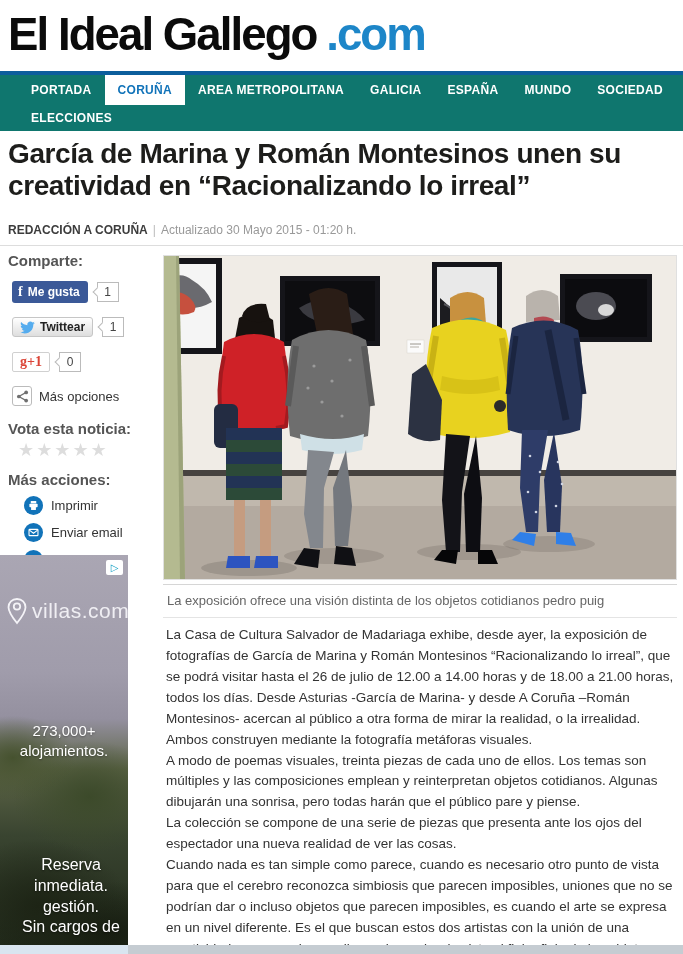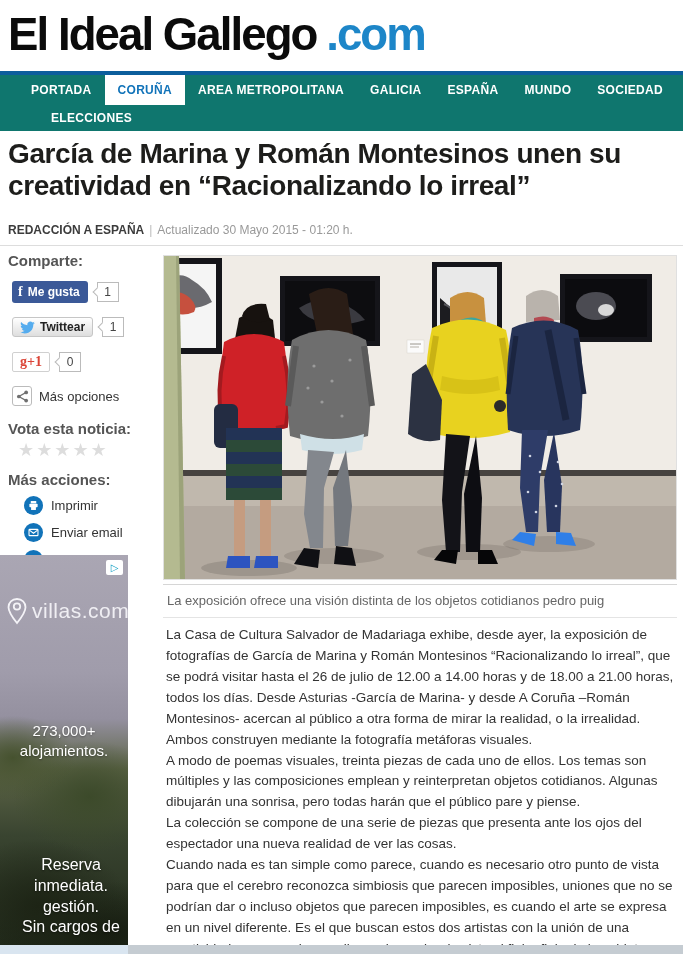--- a/index.html
+++ b/index.html
@@ -17,21 +17,21 @@
   .logo .brand-black { color:#0b0b0b; }
   .logo .brand-blue  { color:#1d86c8; margin-left:10px; }
   
   .nav { position:absolute; left:0; top:71px; width:683px; height:60px;
          background:#0f766e; border-top:4px solid #0c5e9c; overflow:hidden; }
   .nav-row { display:flex; align-items:stretch; height:30px; padding-left:18px; }
   .nav-item { color:#fff; font-size:12px; font-weight:bold; letter-spacing:.3px;
               display:flex; align-items:center; padding:0 13px; cursor:pointer;
               white-space:nowrap; }
   .nav-item.active { background:#fff; color:#1173b9; margin-top:-2px; padding-top:2px; }
-  .nav-row2 { height:26px;margin-left:20px; }
+  .nav-row2 { height:26px; }
   
   .headline { position:absolute; left:8px; top:138px; width:668px;
               font-size:28px; line-height:1.16; font-weight:bold; color:#1d1d1b;
               letter-spacing:-.4px; }
   .byline { position:absolute; left:8px; top:223px; font-size:12px; color:#999; }
   .byline .author { color:#3c3c3c; font-weight:bold; }
   .byline .sep { color:#bbb; margin:0 5px; }
   .rule { position:absolute; left:0; top:245px; width:683px; border-top:1px solid #ddd; }
   
   .sidebar { position:absolute; left:8px; top:252px; width:150px; }
@@ -113,21 +113,21 @@
     <span class="nav-item">SOCIEDAD</span>
 
   </div>
   <div class="nav-row nav-row2">
     <span class="nav-item">ELECCIONES</span>
   </div>
 </div>
 
 <h1 class="headline">García de Marina y Román Montesinos unen su creatividad en “Racionalizando lo irreal”</h1>
 <div class="byline">
-  <span class="author">REDACCIÓN A ESPAÑA</span><span class="sep">|</span><span>Actualizado 30 Mayo 2015 - 01:20 h.</span>
+  <span class="author">REDACCIÓN A CORUÑA</span><span class="sep">|</span><span>Actualizado 30 Mayo 2015 - 01:20 h.</span>
 </div>
 <div class="rule"></div>
 
 <div class="sidebar">
   <div class="side-h">Comparte:</div>
 
   <div class="share-row">
     <span class="btn-fb">
       <span class="f">f</span>
       <span>Me gusta</span>

